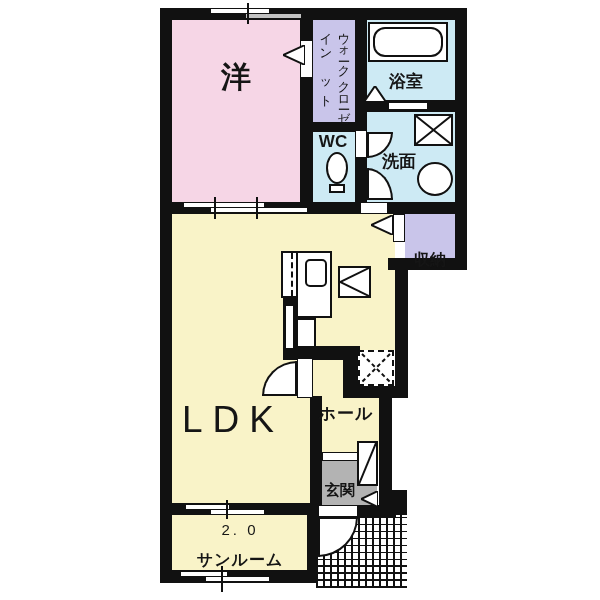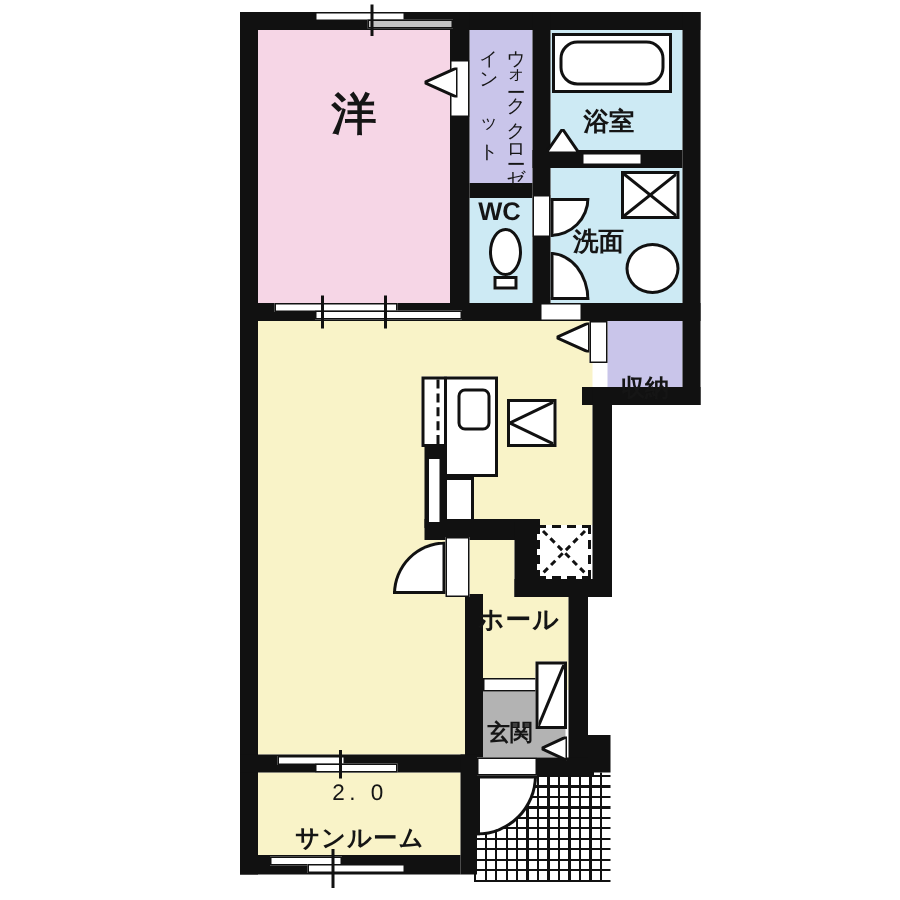--- a/index.html
+++ b/index.html
@@ -159,20 +159,21 @@
   <div class="abs vtxt" style="left:315px;top:24px;width:38px;height:96px;font-size:12.5px;">
     <span>ウォークイン</span>
     <span>クローゼット</span>
   </div>
 
   <div class="lab b" style="left:406px;top:81px;font-size:17px;font-family:Liberation Serif, serif;">浴室</div>
   <div class="lab b" style="left:333px;top:141px;font-size:17px;">WC</div>
   <div class="lab b" style="left:399px;top:161px;font-size:17px;">洗面</div>
   <div class="lab b" style="left:430px;top:236px;font-size:16px;margin-top:24px;">収納</div>
 
+  <div class="lab" style="left:233px;top:419px;font-size:37px;letter-spacing:10px;">LDK</div>
 
   <div class="lab b" style="left:346px;top:413px;font-size:17px;letter-spacing:1px;">ホール</div>
   <div class="lab b" style="left:340px;top:489px;font-size:15px;">玄関</div>
 
   <div class="lab b" style="left:240px;top:560px;font-size:16px;letter-spacing:1px;">サンルーム</div>
   <div class="lab" style="left:240px;top:529px;font-size:15px;letter-spacing:3px;">2. 0</div>
 
 </div>
 
 </body></html>

